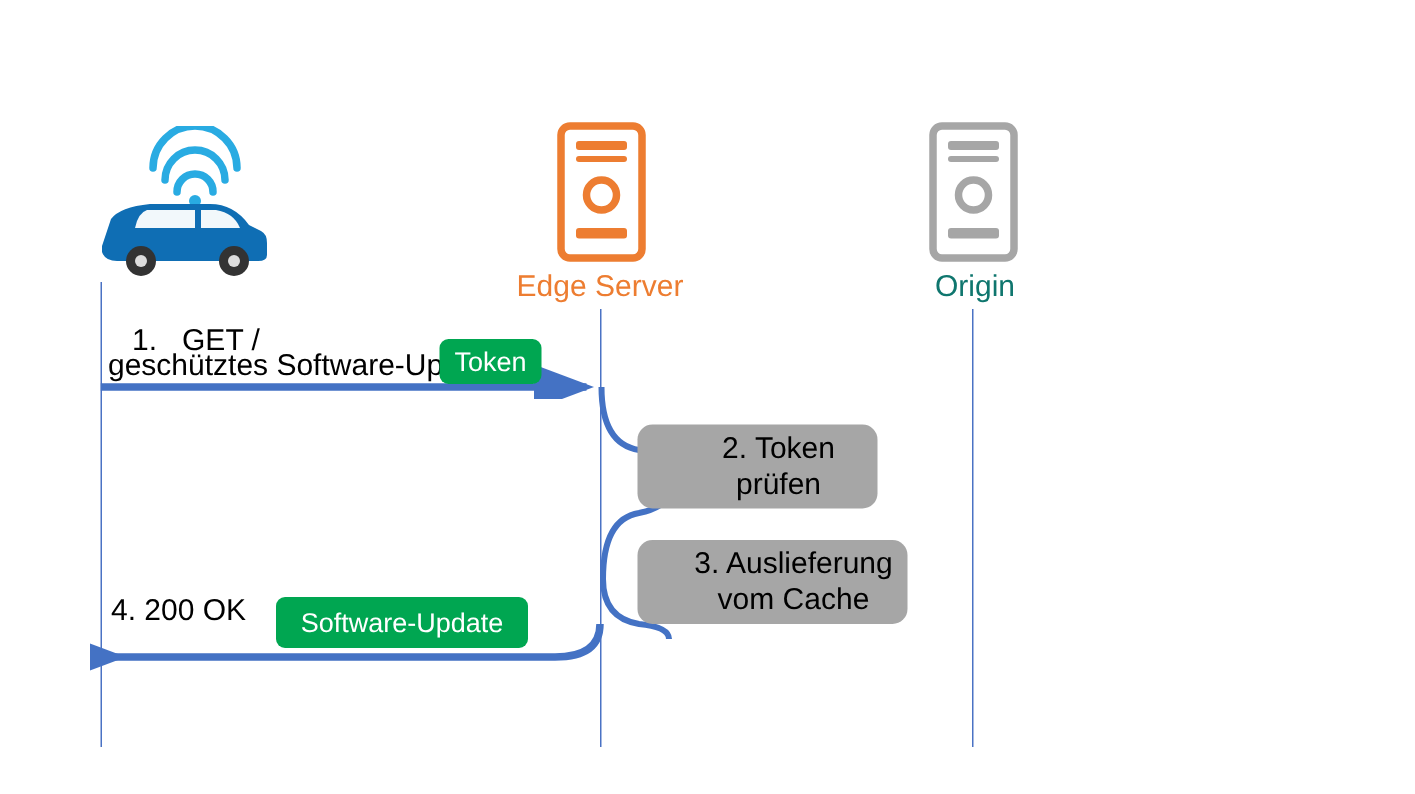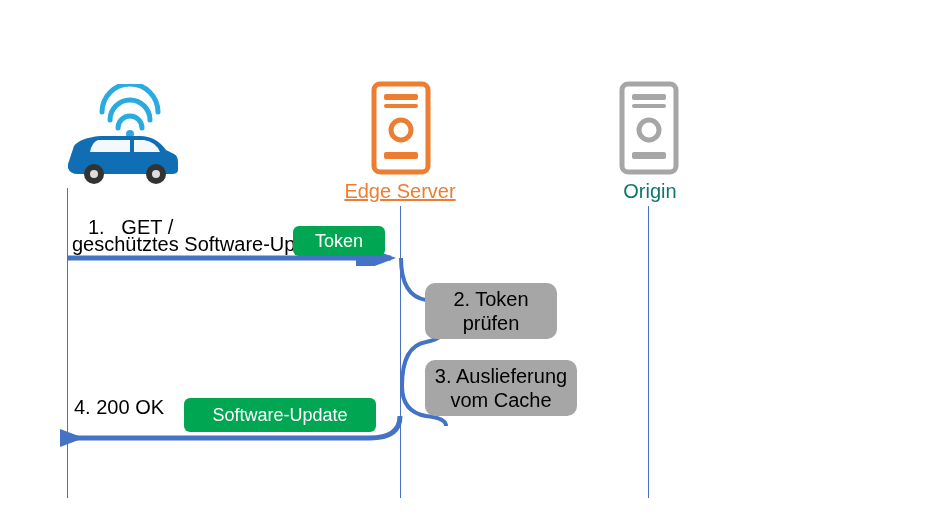--- a/index.html
+++ b/index.html
@@ -23,36 +23,37 @@
     font-size: 20px;
     text-align: center;
   }
   .edge-label { color: #ed7d31; }
   .origin-label { color: #0f766e; }
   .step-text { font-size: 20px; color: #000; white-space: nowrap; }
   .green-pill {
     background: #00a651;
     color: #fff;
     border-radius: 6px;
-    padding: 4px 16px;
+    padding: 4px 4px;
     font-size: 18px;
     display: flex;
     align-items: center;
     justify-content: center;
   }
   .gray-box {
     background: #a6a6a6;
     color: #000;
     border-radius: 10px;
     font-size: 20px;
     display: flex;
     align-items: center;
     justify-content: center;
     text-align: center;
     line-height: 1.2;
+    padding-left: 28px;
   }
   
   .car-wrap { left: 60px; top: 84px; width: 120px; height: 100px; }
   
   .server-icon { width: 62px; height: 96px; display: block; }
 </style>
 </head>
 <body>
 
 <div class="abs car-wrap">
@@ -81,21 +82,21 @@
 
 <div class="abs" style="left:370px; top:80px;">
   <svg class="server-icon" viewBox="0 0 62 96">
     <rect x="4" y="4" width="54" height="88" rx="6" ry="6" fill="none" stroke="#ed7d31" stroke-width="5"></rect>
     <rect x="14" y="14" width="34" height="6" rx="2" fill="#ed7d31"></rect>
     <rect x="14" y="24" width="34" height="4" rx="2" fill="#ed7d31"></rect>
     <circle cx="31" cy="50" r="10" fill="none" stroke="#ed7d31" stroke-width="5"></circle>
     <rect x="14" y="72" width="34" height="7" rx="2" fill="#ed7d31"></rect>
   </svg>
 </div>
-<div class="abs server-label edge-label" style="left:340px; top:180px; width:120px;text-decoration:underline;">Edge Server</div>
+<div class="abs server-label edge-label" style="left:340px; top:180px; width:120px;">Edge Server</div>
 
 <div class="abs" style="left:618px; top:80px;">
   <svg class="server-icon" viewBox="0 0 62 96">
     <rect x="4" y="4" width="54" height="88" rx="6" ry="6" fill="none" stroke="#a6a6a6" stroke-width="5"></rect>
     <rect x="14" y="14" width="34" height="6" rx="2" fill="#a6a6a6"></rect>
     <rect x="14" y="24" width="34" height="4" rx="2" fill="#a6a6a6"></rect>
     <circle cx="31" cy="50" r="10" fill="none" stroke="#a6a6a6" stroke-width="5"></circle>
     <rect x="14" y="72" width="34" height="7" rx="2" fill="#a6a6a6"></rect>
   </svg>
 </div>

